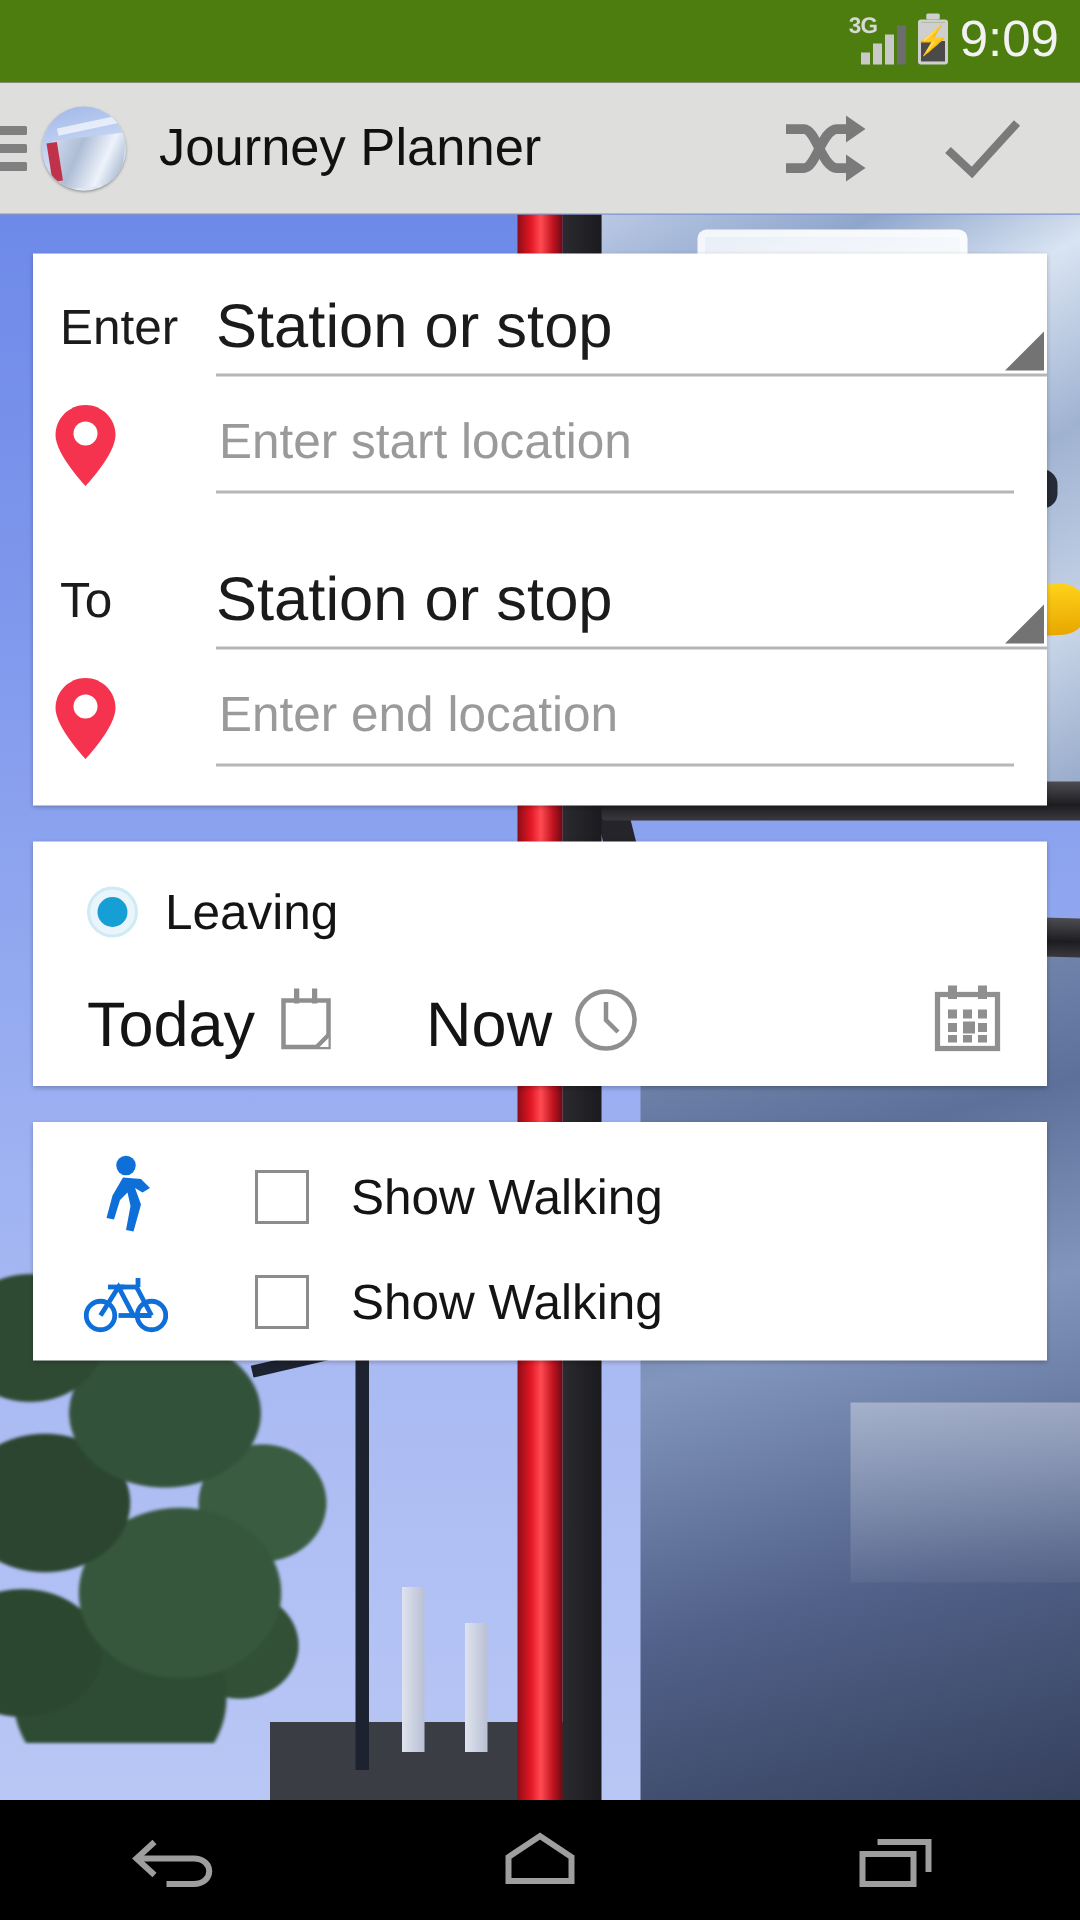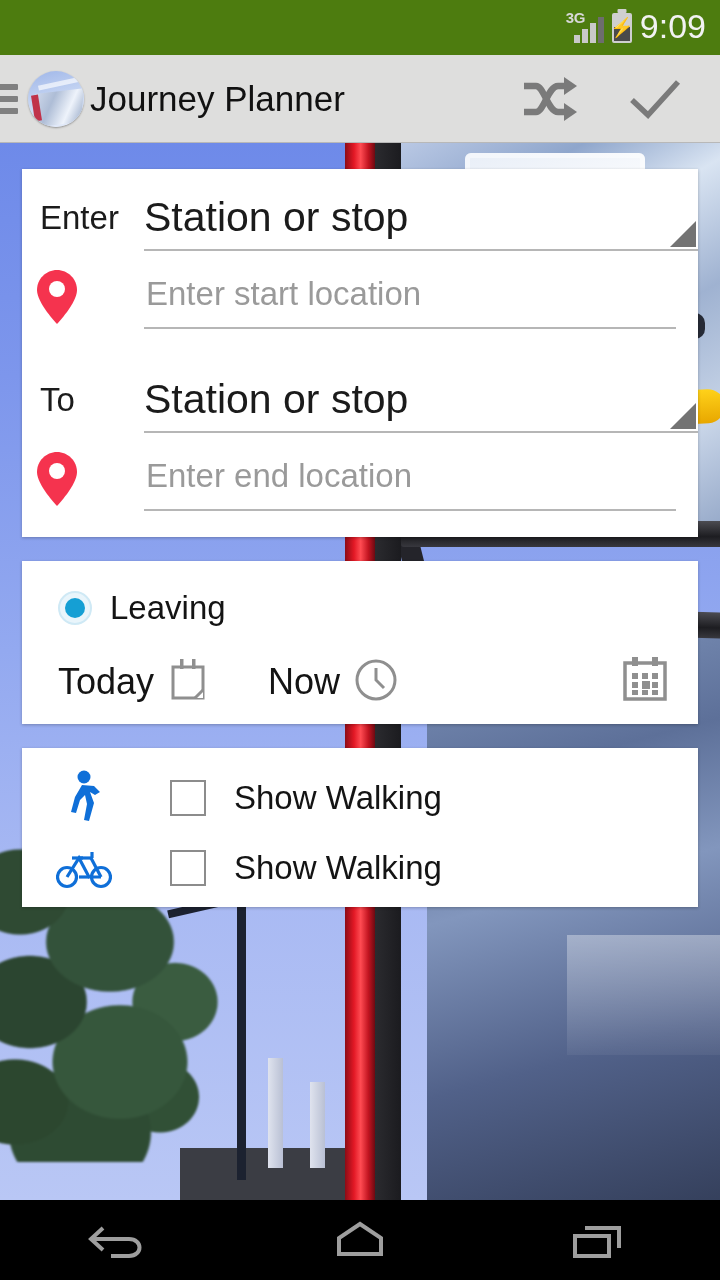--- a/index.html
+++ b/index.html
@@ -85,21 +85,21 @@
   }
   #app-icon .ai-red {
     position:absolute; left:5px; bottom:6px; width: 7px; height: 26px;
     background:#c0324a; transform: rotate(-9deg);
   }
   #app-icon .ai-streak {
     position:absolute; left:10px; top:10px; width:44px; height:5px;
     background: rgba(255,255,255,.65); transform: rotate(-12deg);
   }
   #app-title {
-    font-size: 35px; color: #111; margin-left: 6px;
+    font-size: 35px; color: #111; margin-left: 22px;
     white-space: nowrap; font-weight: normal;
   }
   .bar-actions { margin-left: auto; display: flex; align-items: center; gap: 48px; padding-right: 36px; }
   .bar-actions svg { display: block; }
 
   
   #photo {
     position: absolute; top: 143px; left: 0;
     width: 720px; height: 1057px;
     overflow: hidden;
@@ -279,21 +279,21 @@
   }
   .radio.checked { border-color: #cfe9f5; background: #e9f5fb; }
   .radio.checked:after {
     content:""; width: 20px; height: 20px; border-radius: 50%;
     background: #159fd4;
   }
   .radio-opt span { font-size: 33px; color: #141414; }
 
   .time-row { position: absolute; top: 94px; left: 36px; right: 28px; display:flex; align-items:center; }
   .time-chip { display:flex; align-items:center; gap: 14px; }
-  .time-chip .tc-text { font-size: 36px; color: #141414; }
+  .time-chip .tc-text { font-size: 42px; color: #141414; }
   .gap-60 { width: 60px; flex: none; }
   .cal-big { margin-left: auto; }
 
   
   .mode-row { position: absolute; left: 34px; display:flex; align-items:center; }
   .mode-row.r1 { top: 22px; justify-content: flex-end; }
   .mode-row.r2 { top: 92px; }
   .mode-icon { width: 56px; height: 56px; display:flex; align-items:center; justify-content:center; flex:none; }
   .checkbox {
     width: 36px; height: 36px; border: 2px solid #8c8c8c; background:#fff;

